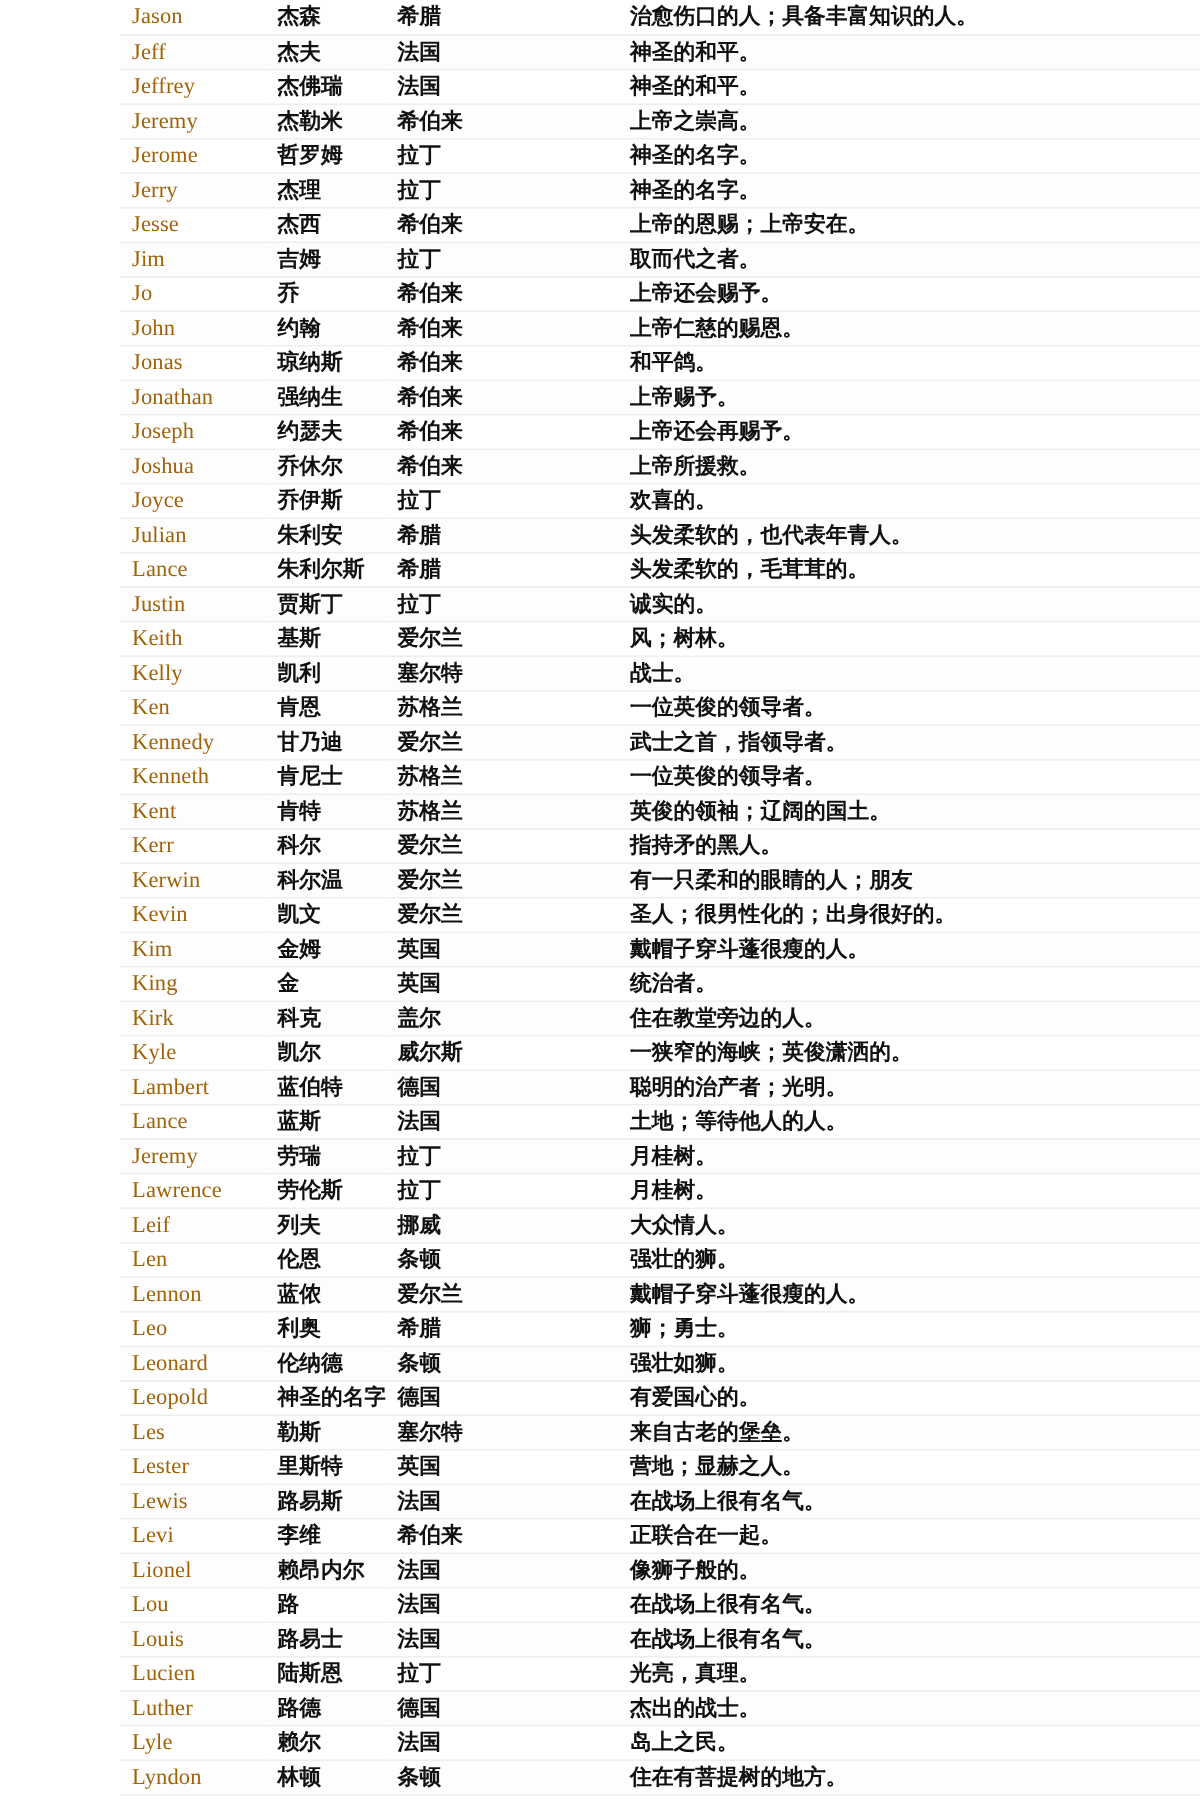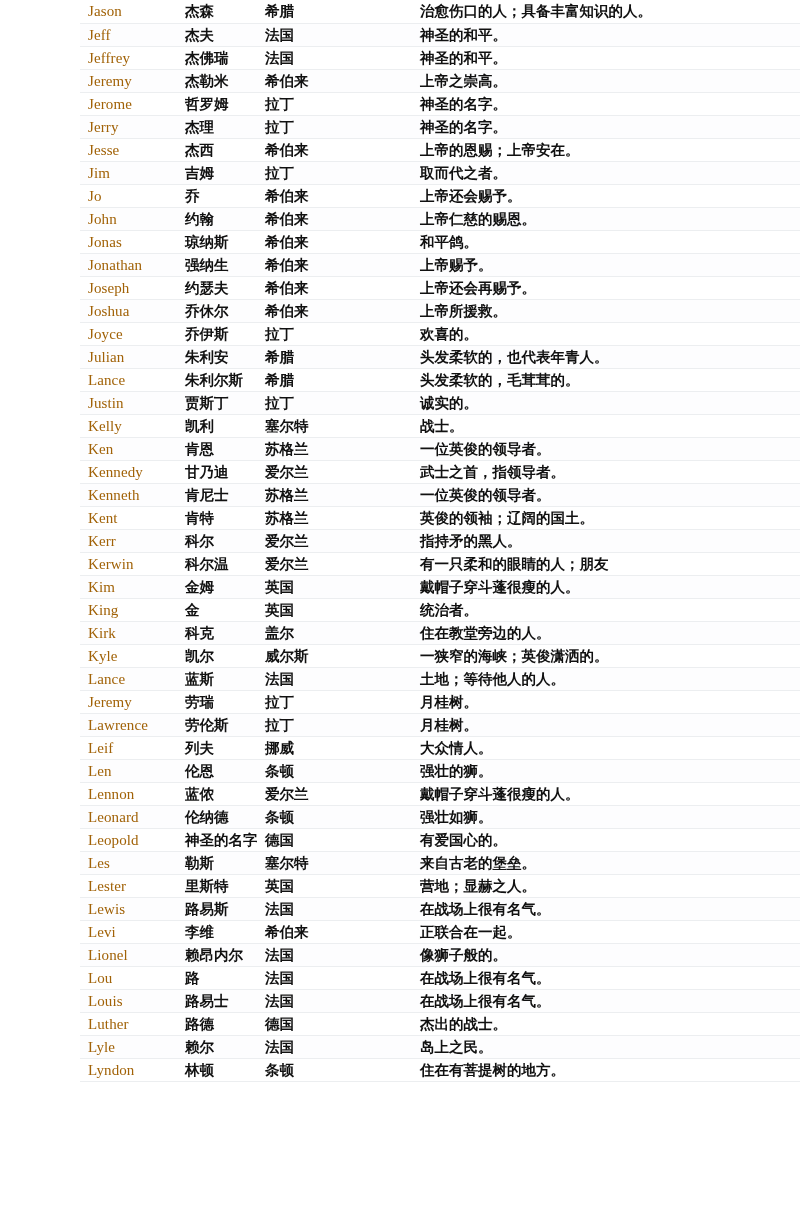--- a/index.html
+++ b/index.html
@@ -174,20 +174,26 @@
         <td class="orig">希腊</td>
         <td class="mean">头发柔软的，毛茸茸的。</td>
       </tr>
       <tr>
         <td class="en">Justin</td>
         <td class="zh">贾斯丁</td>
         <td class="orig">拉丁</td>
         <td class="mean">诚实的。</td>
       </tr>
       <tr>
+        <td class="en">Keith</td>
+        <td class="zh">基斯</td>
+        <td class="orig">爱尔兰</td>
+        <td class="mean">风；树林。</td>
+      </tr>
+      <tr>
         <td class="en">Kelly</td>
         <td class="zh">凯利</td>
         <td class="orig">塞尔特</td>
         <td class="mean">战士。</td>
       </tr>
       <tr>
         <td class="en">Ken</td>
         <td class="zh">肯恩</td>
         <td class="orig">苏格兰</td>
         <td class="mean">一位英俊的领导者。</td>
@@ -216,20 +222,26 @@
         <td class="orig">爱尔兰</td>
         <td class="mean">指持矛的黑人。</td>
       </tr>
       <tr>
         <td class="en">Kerwin</td>
         <td class="zh">科尔温</td>
         <td class="orig">爱尔兰</td>
         <td class="mean">有一只柔和的眼睛的人；朋友</td>
       </tr>
       <tr>
+        <td class="en">Kevin</td>
+        <td class="zh">凯文</td>
+        <td class="orig">爱尔兰</td>
+        <td class="mean">圣人；很男性化的；出身很好的。</td>
+      </tr>
+      <tr>
         <td class="en">Kim</td>
         <td class="zh">金姆</td>
         <td class="orig">英国</td>
         <td class="mean">戴帽子穿斗蓬很瘦的人。</td>
       </tr>
       <tr>
         <td class="en">King</td>
         <td class="zh">金</td>
         <td class="orig">英国</td>
         <td class="mean">统治者。</td>
@@ -240,20 +252,26 @@
         <td class="orig">盖尔</td>
         <td class="mean">住在教堂旁边的人。</td>
       </tr>
       <tr>
         <td class="en">Kyle</td>
         <td class="zh">凯尔</td>
         <td class="orig">威尔斯</td>
         <td class="mean">一狭窄的海峡；英俊潇洒的。</td>
       </tr>
       <tr>
+        <td class="en">Lambert</td>
+        <td class="zh">蓝伯特</td>
+        <td class="orig">德国</td>
+        <td class="mean">聪明的治产者；光明。</td>
+      </tr>
+      <tr>
         <td class="en">Lance</td>
         <td class="zh">蓝斯</td>
         <td class="orig">法国</td>
         <td class="mean">土地；等待他人的人。</td>
       </tr>
       <tr>
         <td class="en">Jeremy</td>
         <td class="zh">劳瑞</td>
         <td class="orig">拉丁</td>
         <td class="mean">月桂树。</td>
@@ -276,20 +294,26 @@
         <td class="orig">条顿</td>
         <td class="mean">强壮的狮。</td>
       </tr>
       <tr>
         <td class="en">Lennon</td>
         <td class="zh">蓝侬</td>
         <td class="orig">爱尔兰</td>
         <td class="mean">戴帽子穿斗蓬很瘦的人。</td>
       </tr>
       <tr>
+        <td class="en">Leo</td>
+        <td class="zh">利奥</td>
+        <td class="orig">希腊</td>
+        <td class="mean">狮；勇士。</td>
+      </tr>
+      <tr>
         <td class="en">Leonard</td>
         <td class="zh">伦纳德</td>
         <td class="orig">条顿</td>
         <td class="mean">强壮如狮。</td>
       </tr>
       <tr>
         <td class="en">Leopold</td>
         <td class="zh">神圣的名字</td>
         <td class="orig">德国</td>
         <td class="mean">有爱国心的。</td>
@@ -330,20 +354,26 @@
         <td class="orig">法国</td>
         <td class="mean">在战场上很有名气。</td>
       </tr>
       <tr>
         <td class="en">Louis</td>
         <td class="zh">路易士</td>
         <td class="orig">法国</td>
         <td class="mean">在战场上很有名气。</td>
       </tr>
       <tr>
+        <td class="en">Lucien</td>
+        <td class="zh">陆斯恩</td>
+        <td class="orig">拉丁</td>
+        <td class="mean">光亮，真理。</td>
+      </tr>
+      <tr>
         <td class="en">Luther</td>
         <td class="zh">路德</td>
         <td class="orig">德国</td>
         <td class="mean">杰出的战士。</td>
       </tr>
       <tr>
         <td class="en">Lyle</td>
         <td class="zh">赖尔</td>
         <td class="orig">法国</td>
         <td class="mean">岛上之民。</td>

